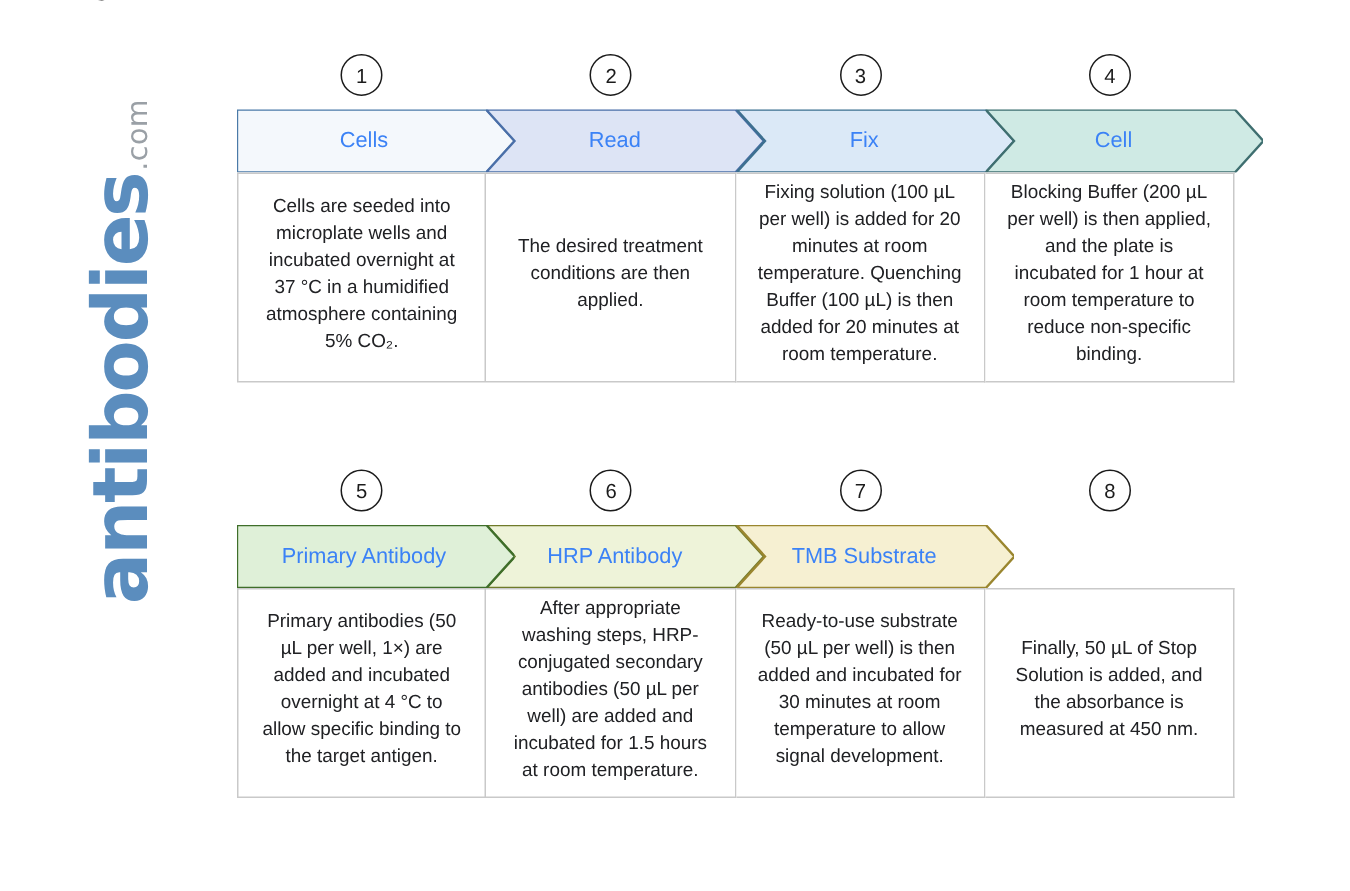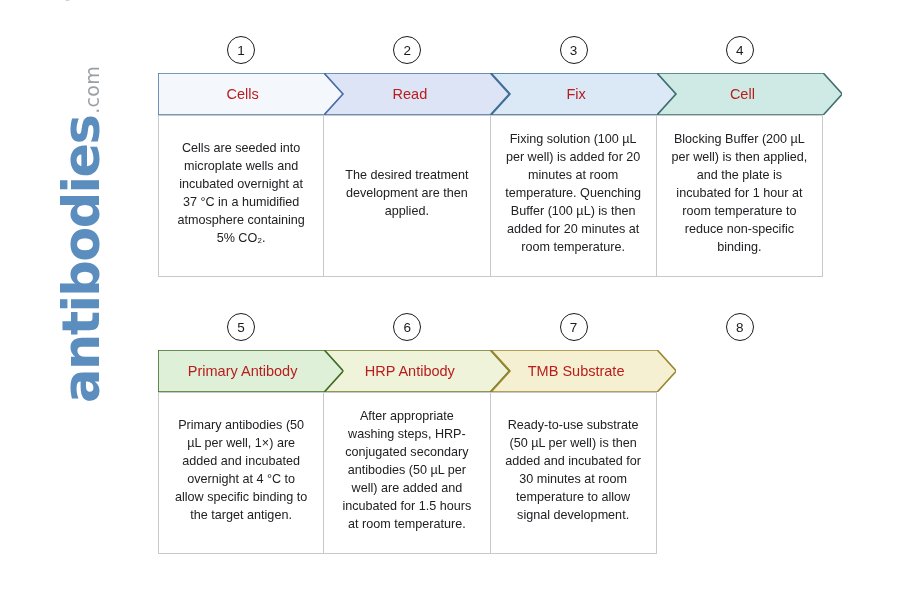--- a/index.html
+++ b/index.html
@@ -116,33 +116,33 @@
     align-items: center;
     justify-content: center;
   }
   .chev-shape {
     position: absolute;
     inset: 0;
   }
   .chev-label {
     position: relative;
     font-size: 14.5px;
-    color: #b91c1c;
+    color: #3b82f6;
     text-align: center;
     z-index: 2;
     padding-right: 14px;
     white-space: nowrap;
   }
   .chev.first .chev-label { padding-right: 16px; padding-left: 0; }
 
   
   .body-band {
     position: relative;
     width: 665px;
-    height: 162px;
+    height: 140px;
     display: flex;
   }
   .body-cell {
     width: 166.25px;
     box-sizing: border-box;
     border: 1px solid #c9c9c9;
     border-left: none;
     display: flex;
     align-items: center;
     justify-content: center;
@@ -202,21 +202,21 @@
           <polygon points="0,0 166.25,0 185.25,21 166.25,42 0,42 19,21" fill="#cfeae4" stroke="#3f6f70" stroke-width="1.6" stroke-linejoin="miter"></polygon>
         </svg>
         <span class="chev-label">Cell</span>
       </div>
     </div>
     <div class="body-band">
       <div class="body-cell">
         <p>Cells are seeded into microplate wells and incubated overnight at 37 °C in a humidified atmosphere containing 5% CO₂.</p>
       </div>
       <div class="body-cell">
-        <p>The desired treatment development are then applied.</p>
+        <p>The desired treatment conditions are then applied.</p>
       </div>
       <div class="body-cell">
         <p>Fixing solution (100 µL per well) is added for 20 minutes at room temperature. Quenching Buffer (100 µL) is then added for 20 minutes at room temperature.</p>
       </div>
       <div class="body-cell">
         <p>Blocking Buffer (200 µL per well) is then applied, and the plate is incubated for 1 hour at room temperature to reduce non-specific binding.</p>
       </div>
     </div>
   </div>
 <div class="flow-row" id="row-2">
@@ -249,14 +249,17 @@
     <div class="body-band">
       <div class="body-cell">
         <p>Primary antibodies (50 µL per well, 1×) are added and incubated overnight at 4 °C to allow specific binding to the target antigen.</p>
       </div>
       <div class="body-cell">
         <p>After appropriate washing steps, HRP-conjugated secondary antibodies (50 µL per well) are added and incubated for 1.5 hours at room temperature.</p>
       </div>
       <div class="body-cell">
         <p>Ready-to-use substrate (50 µL per well) is then added and incubated for 30 minutes at room temperature to allow signal development.</p>
       </div>
+      <div class="body-cell">
+        <p>Finally, 50 µL of Stop Solution is added, and the absorbance is measured at 450 nm.</p>
+      </div>
     </div>
   </div>
 
 </body></html>

